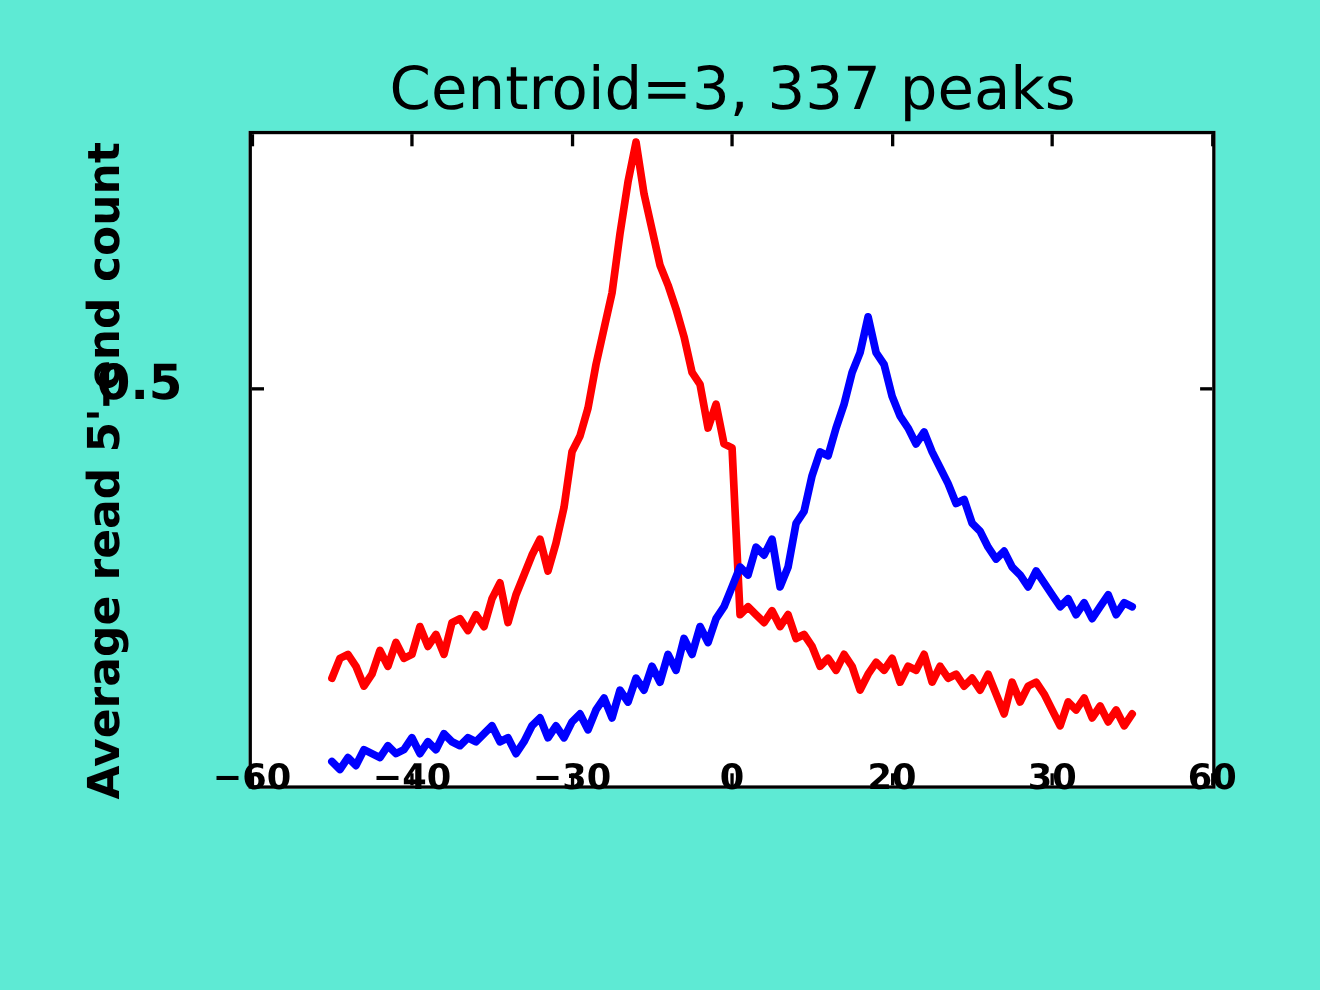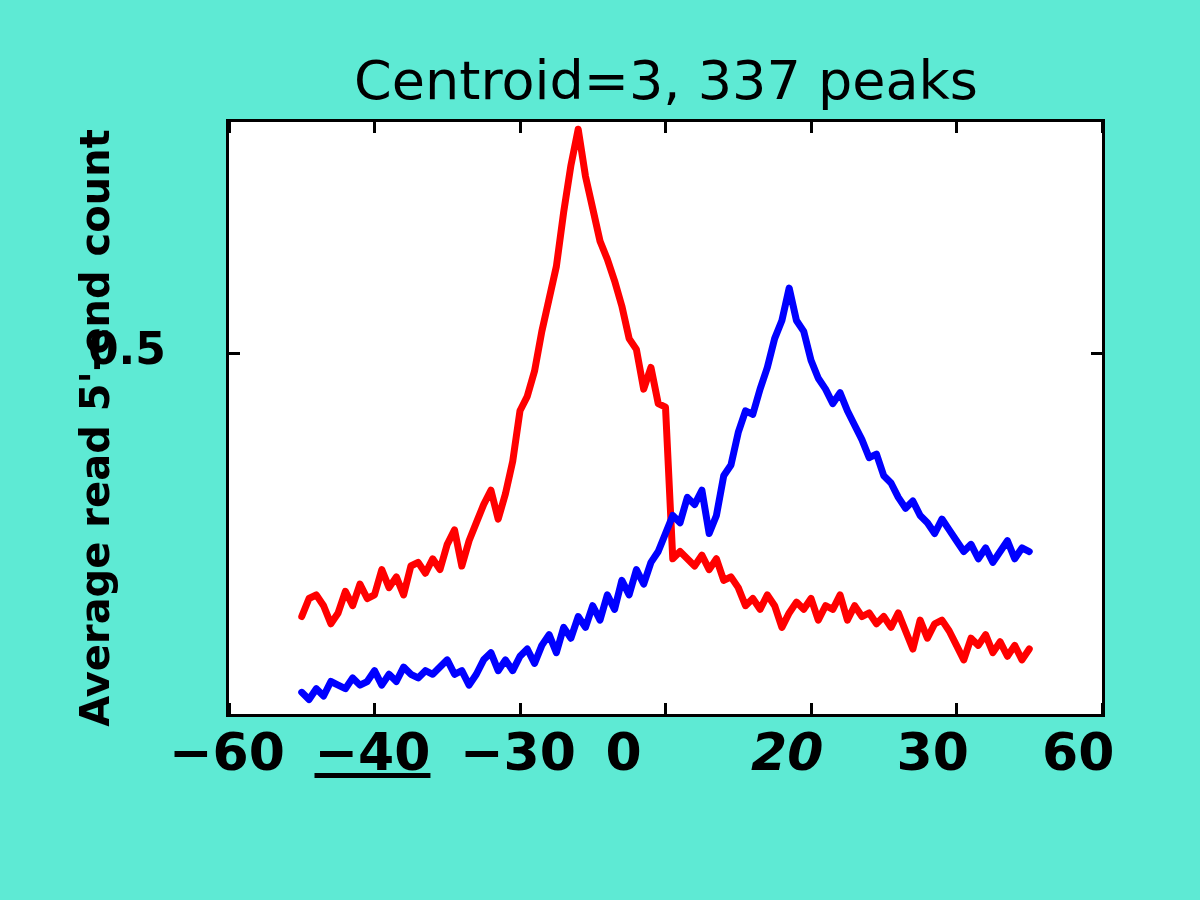--- a/index.html
+++ b/index.html
@@ -75,25 +75,26 @@
     background: #ffffff;
   }
   #plot-svg {
     position: absolute;
     left: 0;
     top: 0;
   }
   .xtick-label {
     position: absolute;
     font-family: "DejaVu Sans", sans-serif;
-    font-size: 52px;
+    font-size: 32px;
     font-weight: bold;
     color: #000000;
+    text-align: center;
     width: 120px;
-    top: 722px;
+    top: 687px;
   }
   .ytick-label {
     position: absolute;
     font-family: "DejaVu Sans", sans-serif;
     font-size: 44px;
     font-weight: bold;
     color: #000000;
     text-align: left;
     width: 130px;
     left: 88px;
@@ -135,22 +136,22 @@
       <div class="tick-mark" style="left: 809.5px; top: 122px; width: 3px; height: 11px;"></div>
       <div class="tick-mark" style="left: 955px; top: 703px; width: 3px; height: 11px;"></div>
       <div class="tick-mark" style="left: 955px; top: 122px; width: 3px; height: 11px;"></div>
       <div class="tick-mark" style="left: 1100.5px; top: 703px; width: 3px; height: 11px;"></div>
       <div class="tick-mark" style="left: 1100.5px; top: 122px; width: 3px; height: 11px;"></div>
       <div class="tick-mark" style="left: 229px; top: 351.524px; width: 11px; height: 3px;"></div>
       <div class="tick-mark" style="left: 1091px; top: 351.524px; width: 11px; height: 3px;"></div>
     </div>
   <div id="ticklabels-layer">
       <div class="xtick-label" style="left: 169px;">−60</div>
-      <div class="xtick-label" style="left: 314.5px; text-decoration: underline;">−40</div>
+      <div class="xtick-label" style="left: 314.5px;">−40</div>
       <div class="xtick-label" style="left: 460px;">−30</div>
       <div class="xtick-label" style="left: 605.5px;">0</div>
-      <div class="xtick-label" style="left: 751px; font-style: italic;">20</div>
+      <div class="xtick-label" style="left: 751px;">20</div>
       <div class="xtick-label" style="left: 896.5px;">30</div>
       <div class="xtick-label" style="left: 1042px;">60</div>
       <div class="ytick-label" style="top: 323.024px;">0.5</div>
     </div>
 
 </div>
 
 </body></html>

